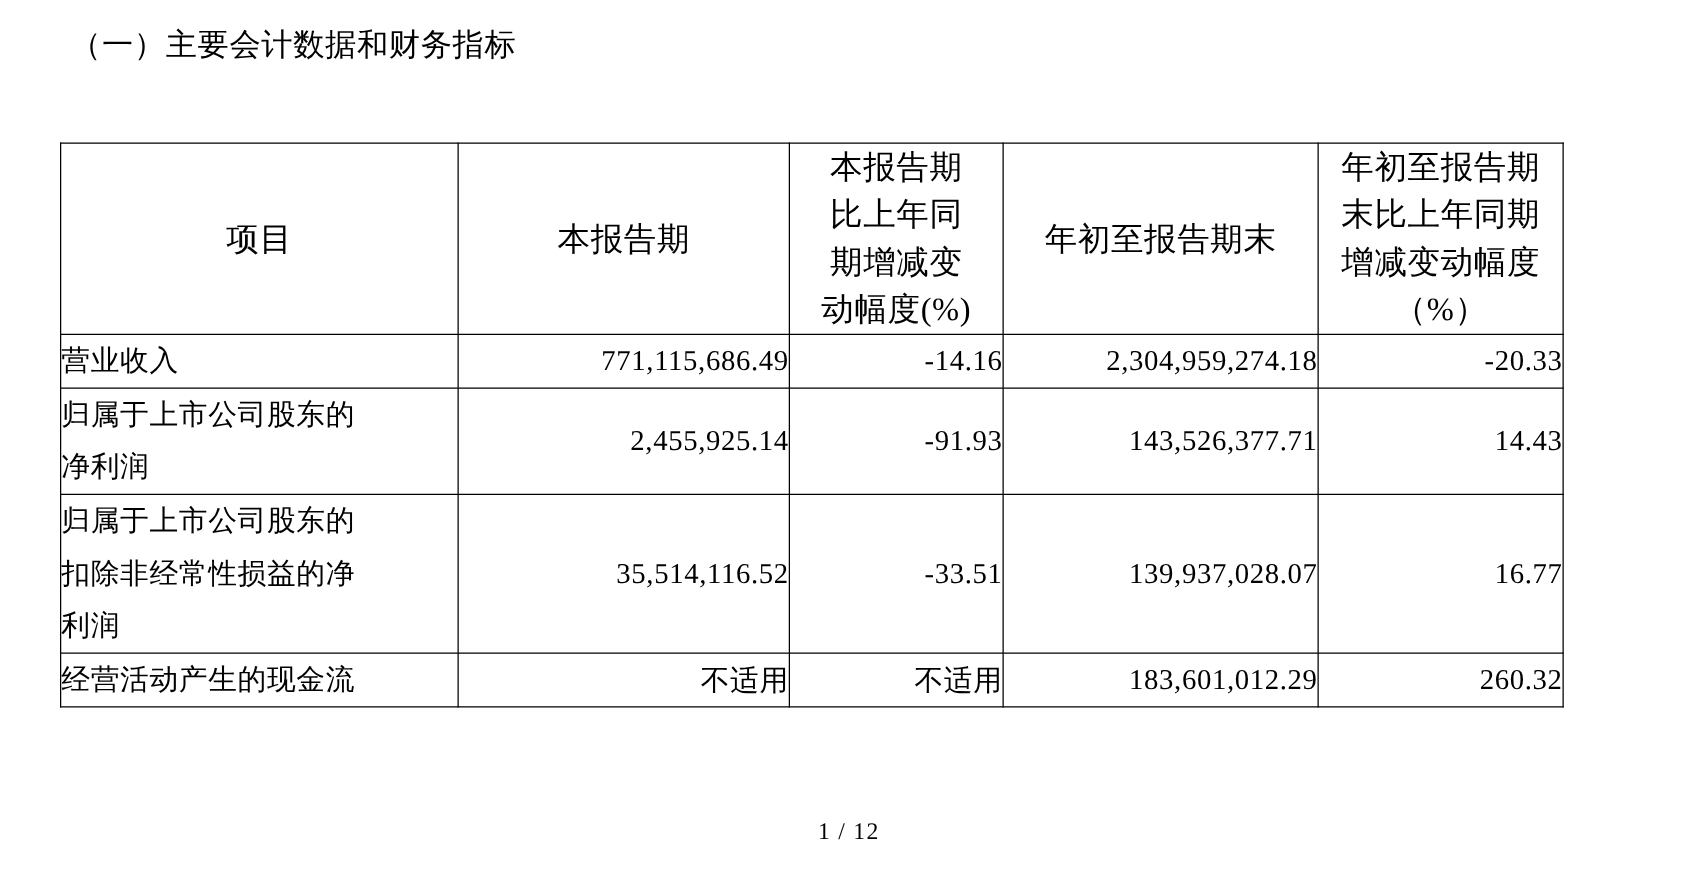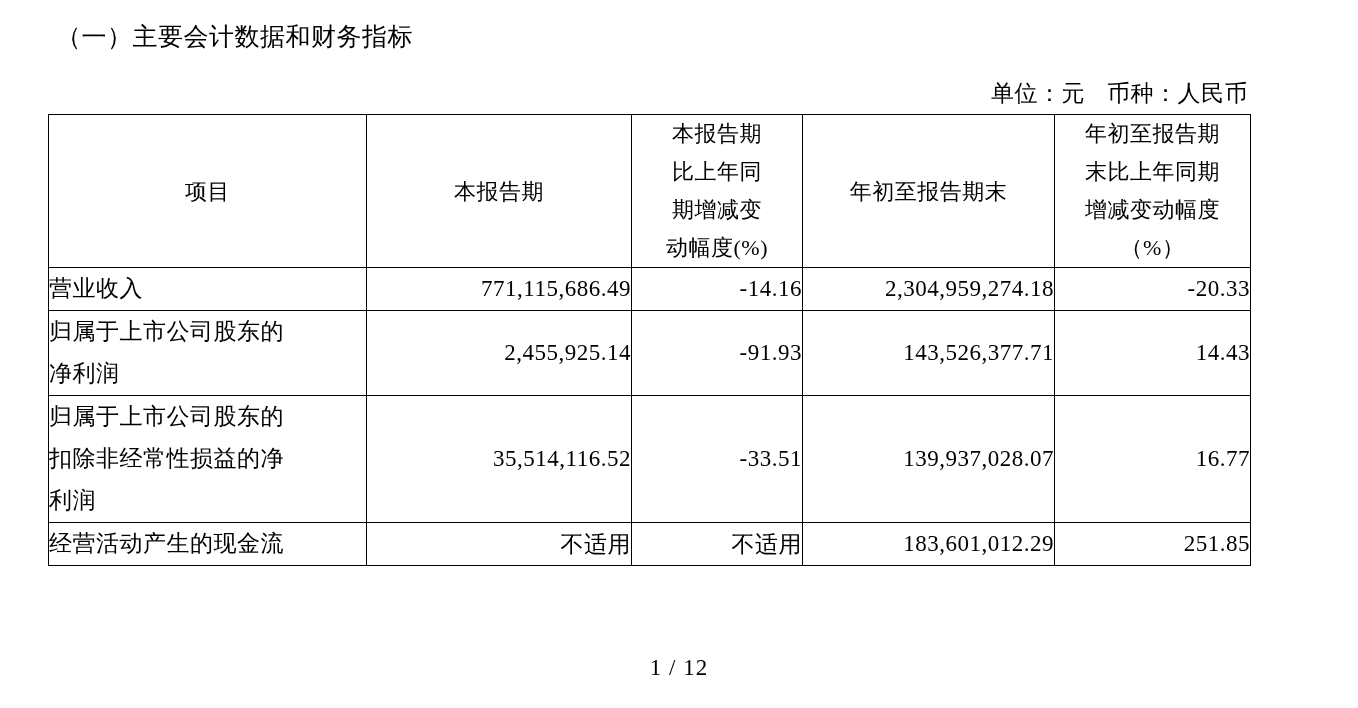--- a/index.html
+++ b/index.html
@@ -60,21 +60,21 @@
   col.c0 { width: 318px; }
   col.c1 { width: 265px; }
   col.c2 { width: 171px; }
   col.c3 { width: 252px; }
   col.c4 { width: 196px; }
 
   .hdr-cell {
     text-align: center;
     padding: 8px 6px;
     line-height: 35px;
-    font-size: 22px;
+    font-size: 26px;
     letter-spacing: 0.5px;
   }
   .hdr-left {
     text-align: center;
     padding-left: 14px;
   }
   .hdr-narrow {
     line-height: 38px;
   }
   .row-label {
@@ -97,34 +97,31 @@
     font-size: 23px;
     letter-spacing: 0.5px;
     white-space: nowrap;
   }
   .footer {
     position: absolute;
     left: 0;
     right: 0;
     top: 655px;
     text-align: center;
-    font-size: 23px;
+    font-size: 19px;
     letter-spacing: 1px;
   }
 </style>
 </head>
 <body>
 
 <div class="page">
 
   <div class="section-title">（一）主要会计数据和财务指标</div>
 
-  <div class="unit-line">
-    <span>单位：元</span><span class="gap"></span><span>币种：人民币</span>
-  </div>
 
   <table class="fin">
     <colgroup>
       <col class="c0">
         <col class="c1">
         <col class="c2">
         <col class="c3">
         <col class="c4">
     </colgroup>
     <tbody>
@@ -179,19 +176,19 @@
         <td class="num">16.77</td>
       </tr>
 
       <tr>
         <td class="row-label">
           <div>经营活动产生的现金流</div>
         </td>
         <td class="na">不适用</td>
         <td class="na">不适用</td>
         <td class="num">183,601,012.29</td>
-        <td class="num">251.85</td>
+        <td class="num">260.32</td>
       </tr>
     </tbody>
   </table>
 
   <div class="footer">1 / 12</div>
 </div>
 
 </body></html>

